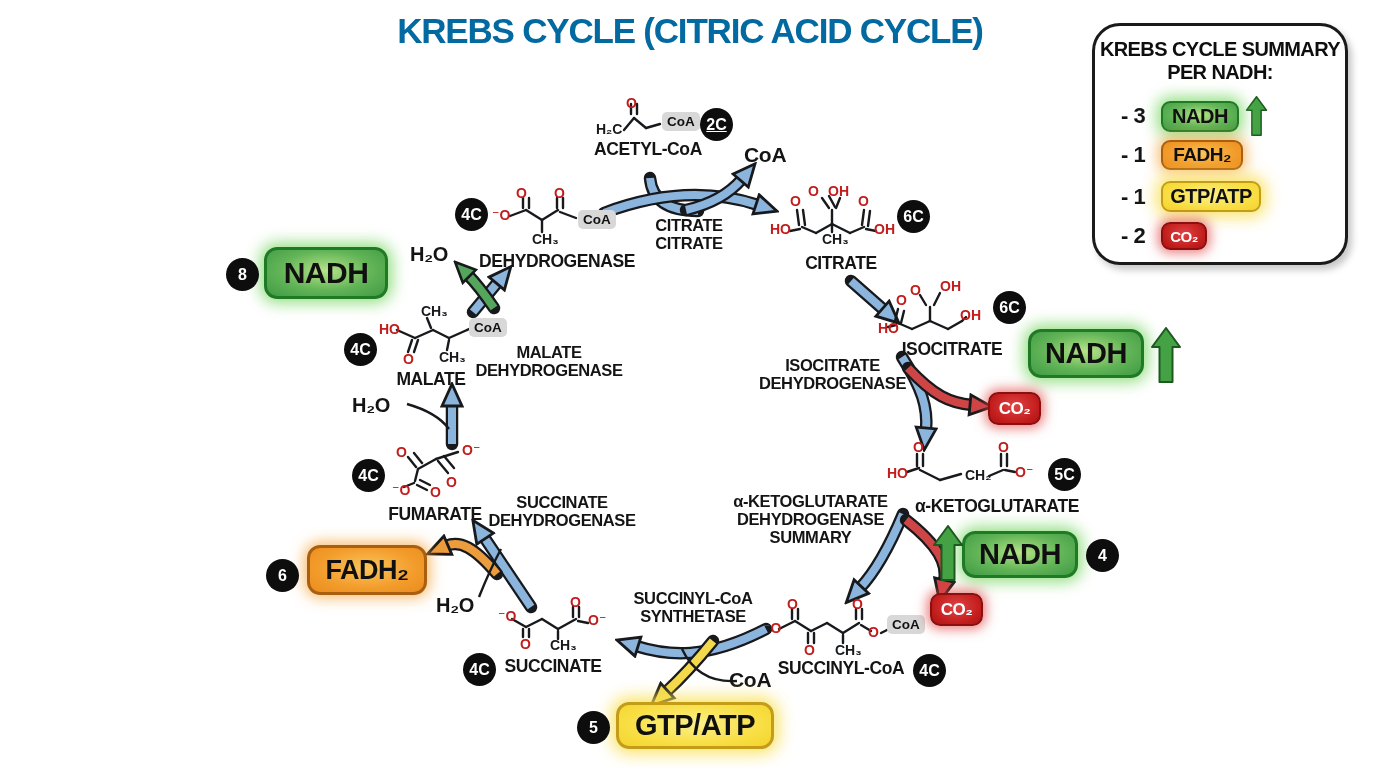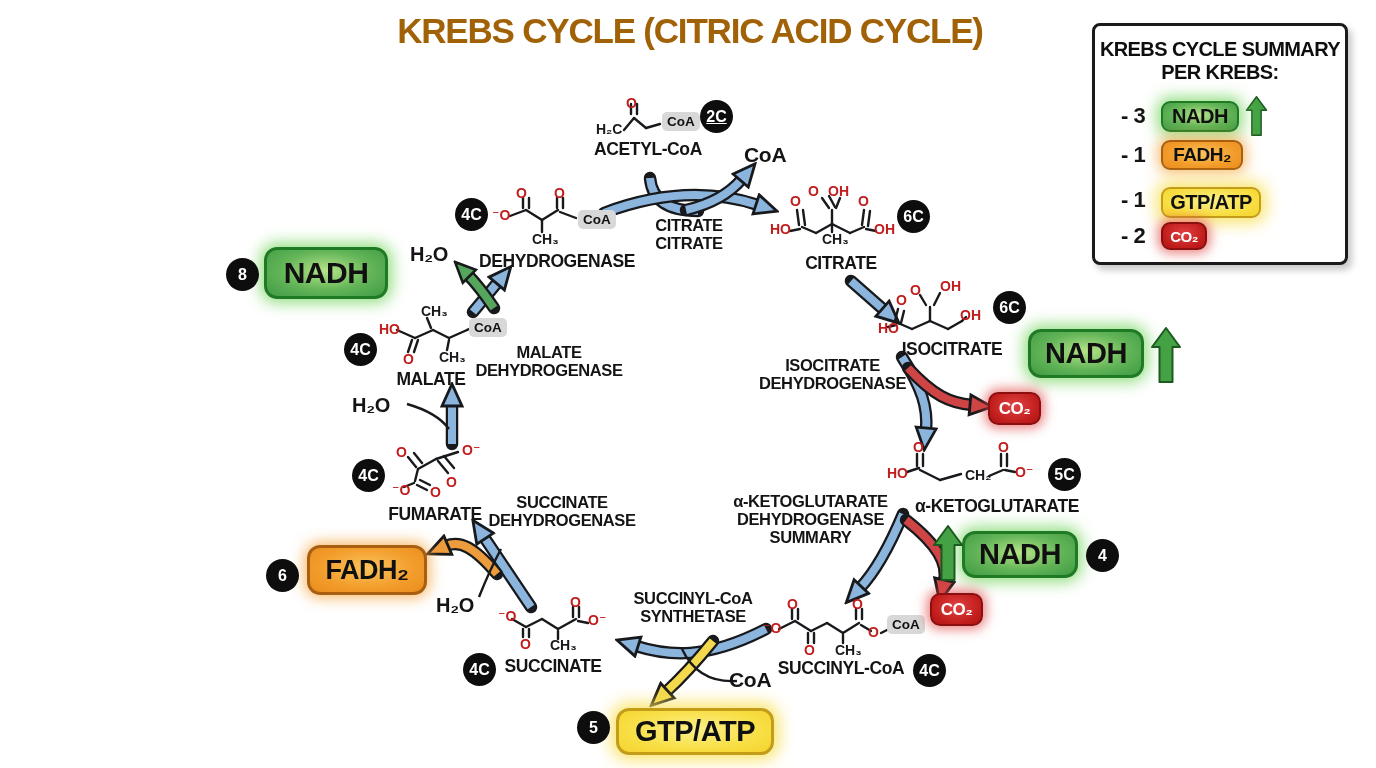--- a/index.html
+++ b/index.html
@@ -5,48 +5,48 @@
   html,body{margin:0;padding:0;background:#fff;}
   .stage{position:relative;width:1376px;height:768px;background:#fff;overflow:hidden;
          font-family:"Liberation Sans","DejaVu Sans",sans-serif;color:#141414;}
   .overlay{position:absolute;left:0;top:0;z-index:1;pointer-events:none;}
   .overlay .u{fill:none;stroke:#17191c;stroke-width:12.5;stroke-linecap:round;}
   .overlay .c{fill:none;stroke-width:8;stroke-linecap:butt;}
   .overlay .cb{stroke:#8cb5dd;} .overlay .cr{stroke:#cf4545;}
   .overlay .co{stroke:#ec9c3c;} .overlay .cy{stroke:#f3d94b;} .overlay .cg{stroke:#55a55c;}
   .overlay .thin{fill:none;stroke:#17191c;stroke-width:2.4;}
   .title{position:absolute;left:300px;top:12px;width:780px;text-align:center;z-index:2;
-         font-weight:700;font-size:35px;letter-spacing:-1.2px;line-height:1.08;color:#a16207;}
+         font-weight:700;font-size:35px;letter-spacing:-1.2px;line-height:1.08;color:#0369a1;}
   .mol-name{position:absolute;z-index:3;text-align:center;font-weight:700;font-size:17.5px;
             letter-spacing:-0.4px;color:#141414;white-space:nowrap;}
   .enzyme{position:absolute;z-index:3;text-align:center;font-weight:700;font-size:16.5px;
           letter-spacing:-0.4px;line-height:1.1;color:#141414;}
   .small-lab{position:absolute;z-index:3;font-weight:700;font-size:20px;letter-spacing:-0.3px;}
   .ccirc{position:absolute;z-index:4;width:33px;height:33px;border-radius:50%;background:#0d0d0d;
          color:#fff;font-weight:700;font-size:16px;display:flex;align-items:center;justify-content:center;}
   .pill{position:absolute;z-index:4;display:flex;align-items:center;justify-content:center;
         font-weight:700;color:#101010;letter-spacing:-0.5px;white-space:nowrap;box-sizing:border-box;}
   .pg{background:radial-gradient(ellipse at 50% 45%,#b7e489 0%,#62b457 55%,#3f9a44 100%);
       border:3px solid #1f7a24;border-radius:13px;box-shadow:0 0 15px 4px rgba(118,214,96,.8);text-align:center;}
   .po{background:radial-gradient(ellipse at 50% 45%,#fbc45b 0%,#f29c2b 60%,#ea8c1e 100%);
       border:3px solid #aa5f10;border-radius:13px;box-shadow:0 0 14px 3px rgba(246,166,61,.75);}
   .py{background:radial-gradient(ellipse at 50% 45%,#fbf08a 0%,#f8de42 65%,#f4d32e 100%);
-      border:3px solid #c39d18;border-radius:13px;box-shadow:0 0 16px 5px rgba(250,225,90,.9);margin-top:6px;}
+      border:3px solid #c39d18;border-radius:13px;box-shadow:0 0 16px 5px rgba(250,225,90,.9);}
   .pr{background:radial-gradient(ellipse at 50% 40%,#e04343 0%,#c11c1c 70%,#ab1414 100%);
       border:2.5px solid #8c0f0f;border-radius:10px;color:#fff;box-shadow:0 0 12px 3px rgba(225,70,70,.7);}
   .uparrow{position:absolute;z-index:5;}
   [data-molecule]{position:absolute;z-index:3;}
   [data-molecule] svg{position:absolute;left:0;top:0;overflow:visible;}
   [data-molecule] line{stroke:#17191c;stroke-width:2.4;stroke-linecap:round;}
   .atom{position:absolute;font-weight:700;font-size:14px;line-height:1;white-space:nowrap;color:#17191c;}
   .atom.red{color:#c21d1d;}
   .chip{position:absolute;background:#d8d8d8;border-radius:5px;padding:1px 5px;font-weight:700;
         font-size:13.5px;color:#111;line-height:17px;white-space:nowrap;}
   .sumbox{position:absolute;left:1092px;top:23px;width:256px;height:242px;z-index:4;
-          background:#fff;border:3px solid #1a1a1a;border-radius:8px;
+          background:#fff;border:3px solid #1a1a1a;border-radius:28px;
           box-shadow:4px 5px 7px rgba(0,0,0,.22);box-sizing:border-box;}
   .sum-h{position:absolute;left:0;width:100%;text-align:center;font-weight:700;font-size:20px;
          letter-spacing:-0.6px;color:#0e0e0e;}
   .srow{position:absolute;left:26px;display:flex;align-items:center;}
   .scount{font-weight:700;font-size:22px;width:40px;letter-spacing:-0.5px;}
   .srow .pill{position:static;flex:none;border-width:2.5px;border-radius:9px;}
 </style>
 </head>
 <body>
 
@@ -134,21 +134,21 @@
     <path class="thin" d="M 479,597 C 487,577 494,562 501,549"></path>
     <path class="thin" d="M 407,404 C 428,410 441,418 449,429"></path>
   </svg>
 
   <div class="title">
     <div>KREBS CYCLE (CITRIC ACID CYCLE)</div>
   </div>
 
   <div class="sumbox">
     <div class="sum-h" style="top:12px;">KREBS CYCLE SUMMARY</div>
-    <div class="sum-h" style="top:35px;">PER KREBS:</div>
+    <div class="sum-h" style="top:35px;">PER NADH:</div>
     <div class="srow" style="top:70px;">
       <span class="scount">- 3</span>
       <span class="pill pg" style="width:78px;height:31px;font-size:20px;">NADH</span>
       <svg width="23" height="40" viewBox="0 0 30 56" style="margin-left:6px;">
           <polygon points="15,1 29,20 21.5,20 21.5,55 8.5,55 8.5,20 1,20" fill="#44a244" stroke="#1d5a20" stroke-width="2" stroke-linejoin="round"></polygon>
         </svg>
     </div>
     <div class="srow" style="top:114px;">
       <span class="scount">- 1</span>
       <span class="pill po" style="width:82px;height:30px;font-size:19px;">FADH₂</span>
@@ -342,21 +342,21 @@
   <div class="mol-name" style="left:558px;top:139px;width:180px;">ACETYL-CoA</div>
   <div class="mol-name" style="left:781px;top:253px;width:120px;">CITRATE</div>
   <div class="mol-name" style="left:877px;top:339px;width:150px;">ISOCITRATE</div>
   <div class="mol-name" style="left:887px;top:496px;width:220px;">α-KETOGLUTARATE</div>
   <div class="mol-name" style="left:756px;top:658px;width:170px;">SUCCINYL-CoA</div>
   <div class="mol-name" style="left:483px;top:656px;width:140px;">SUCCINATE</div>
   <div class="mol-name" style="left:365px;top:504px;width:140px;">FUMARATE</div>
   <div class="mol-name" style="left:371px;top:369px;width:120px;">MALATE</div>
   <div class="mol-name" style="left:477px;top:251px;width:160px;">DEHYDROGENASE</div>
 
-  <div class="ccirc" style="left:700px;top:100px;text-decoration:underline;">2C</div>
+  <div class="ccirc" style="left:700px;top:108px;text-decoration:underline;">2C</div>
   <div class="ccirc" style="left:897px;top:200px;">6C</div>
   <div class="ccirc" style="left:993px;top:291px;">6C</div>
   <div class="ccirc" style="left:1048px;top:458px;">5C</div>
   <div class="ccirc" style="left:913px;top:654px;">4C</div>
   <div class="ccirc" style="left:463px;top:653px;">4C</div>
   <div class="ccirc" style="left:352px;top:459px;">4C</div>
   <div class="ccirc" style="left:344px;top:333px;">4C</div>
   <div class="ccirc" style="left:455px;top:198px;">4C</div>
 
   <div class="enzyme" style="left:614px;top:216px;width:150px;">

